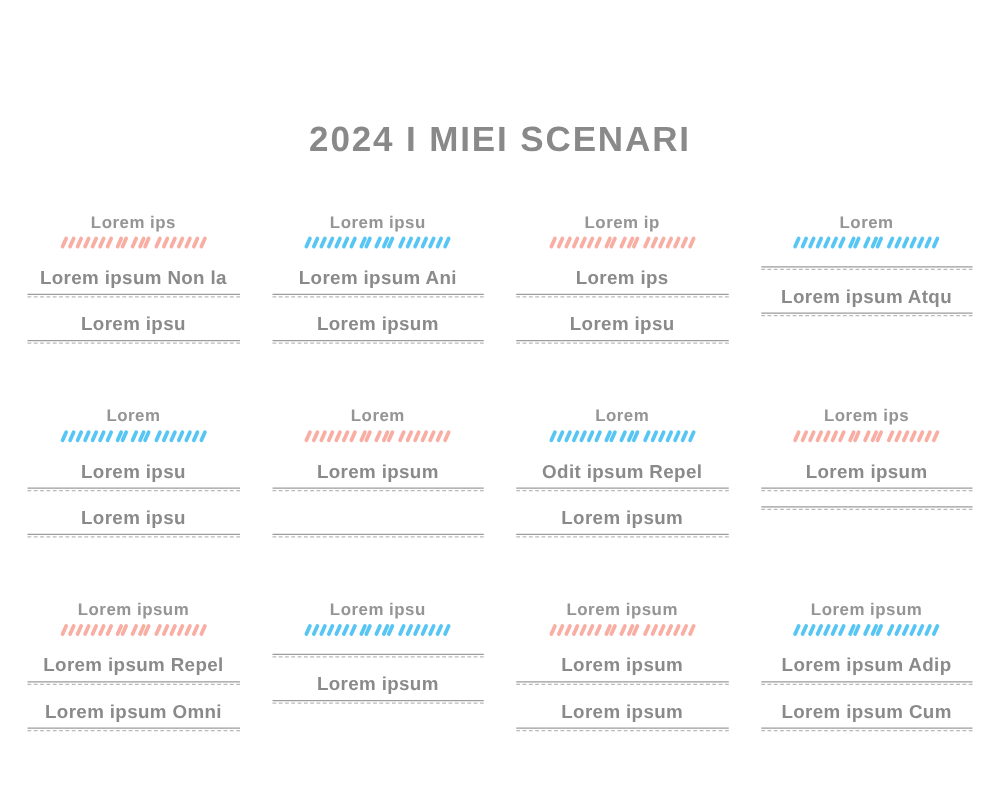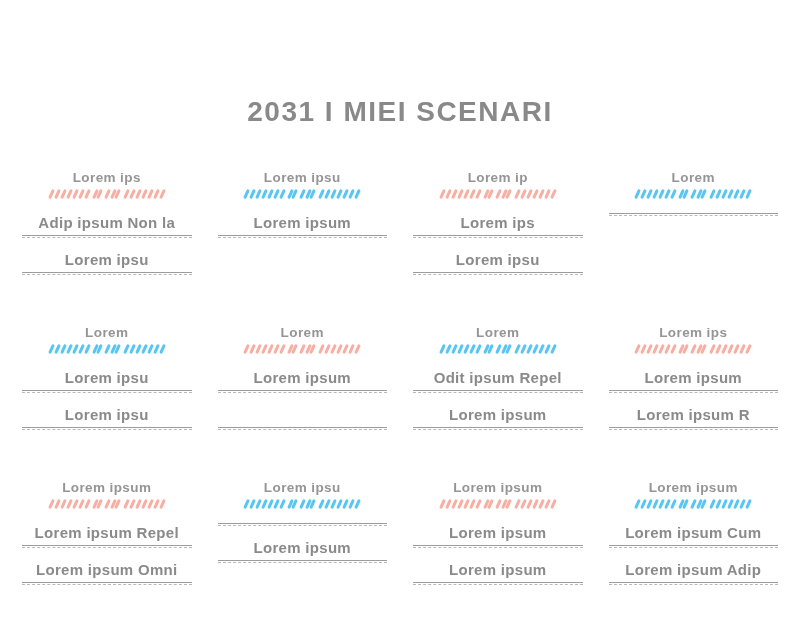--- a/index.html
+++ b/index.html
@@ -78,21 +78,21 @@
   }
   .underline .dashed {
     border-top: 1px dashed #b9b9b9;
     margin-top: 1px;
   }
 </style>
 </head>
 <body>
 
 <div class="page">
-  <h1 class="title">2031 I MIEI SCENARI</h1>
+  <h1 class="title">2024 I MIEI SCENARI</h1>
   <div class="grid">
   <div class="card">
     <div class="card-header">Lorem ips</div>
     <div class="hatch">
           <span class="stroke" style="background: rgb(249, 174, 163); margin-left: 0px;"></span>
           <span class="stroke" style="background: rgb(249, 174, 163); margin-left: 3px;"></span>
           <span class="stroke" style="background: rgb(249, 174, 163); margin-left: 3px;"></span>
           <span class="stroke" style="background: rgb(249, 174, 163); margin-left: 3px;"></span>
           <span class="stroke" style="background: rgb(249, 174, 163); margin-left: 3px;"></span>
           <span class="stroke" style="background: rgb(249, 174, 163); margin-left: 3px;"></span>
@@ -104,21 +104,21 @@
           <span class="stroke" style="background: rgb(249, 174, 163); margin-left: 1px;"></span>
           <span class="stroke" style="background: rgb(249, 174, 163); margin-left: 6px;"></span>
           <span class="stroke" style="background: rgb(249, 174, 163); margin-left: 3px;"></span>
           <span class="stroke" style="background: rgb(249, 174, 163); margin-left: 3px;"></span>
           <span class="stroke" style="background: rgb(249, 174, 163); margin-left: 3px;"></span>
           <span class="stroke" style="background: rgb(249, 174, 163); margin-left: 3px;"></span>
           <span class="stroke" style="background: rgb(249, 174, 163); margin-left: 3px;"></span>
           <span class="stroke" style="background: rgb(249, 174, 163); margin-left: 3px;"></span>
         </div>
     <div class="field">
-      <div class="field-text">Adip ipsum Non la</div>
+      <div class="field-text">Lorem ipsum Non la</div>
       <div class="underline">
         <div class="solid"></div>
         <div class="dashed"></div>
       </div>
     </div>
     <div class="field">
       <div class="field-text">Lorem ipsu</div>
       <div class="underline">
         <div class="solid"></div>
         <div class="dashed"></div>
@@ -143,20 +143,27 @@
           <span class="stroke" style="background: rgb(88, 198, 244); margin-left: 1px;"></span>
           <span class="stroke" style="background: rgb(88, 198, 244); margin-left: 6px;"></span>
           <span class="stroke" style="background: rgb(88, 198, 244); margin-left: 3px;"></span>
           <span class="stroke" style="background: rgb(88, 198, 244); margin-left: 3px;"></span>
           <span class="stroke" style="background: rgb(88, 198, 244); margin-left: 3px;"></span>
           <span class="stroke" style="background: rgb(88, 198, 244); margin-left: 3px;"></span>
           <span class="stroke" style="background: rgb(88, 198, 244); margin-left: 3px;"></span>
           <span class="stroke" style="background: rgb(88, 198, 244); margin-left: 3px;"></span>
         </div>
     <div class="field">
+      <div class="field-text">Lorem ipsum Ani</div>
+      <div class="underline">
+        <div class="solid"></div>
+        <div class="dashed"></div>
+      </div>
+    </div>
+    <div class="field">
       <div class="field-text">Lorem ipsum</div>
       <div class="underline">
         <div class="solid"></div>
         <div class="dashed"></div>
       </div>
     </div>
   </div>
 
   <div class="card">
     <div class="card-header">Lorem ip</div>
@@ -219,20 +226,27 @@
           <span class="stroke" style="background: rgb(88, 198, 244); margin-left: 3px;"></span>
           <span class="stroke" style="background: rgb(88, 198, 244); margin-left: 3px;"></span>
           <span class="stroke" style="background: rgb(88, 198, 244); margin-left: 3px;"></span>
         </div>
     <div class="field">
       <div class="underline">
         <div class="solid"></div>
         <div class="dashed"></div>
       </div>
     </div>
+    <div class="field">
+      <div class="field-text">Lorem ipsum Atqu</div>
+      <div class="underline">
+        <div class="solid"></div>
+        <div class="dashed"></div>
+      </div>
+    </div>
   </div>
 
   <div class="card">
     <div class="card-header">Lorem</div>
     <div class="hatch">
           <span class="stroke" style="background: rgb(88, 198, 244); margin-left: 0px;"></span>
           <span class="stroke" style="background: rgb(88, 198, 244); margin-left: 3px;"></span>
           <span class="stroke" style="background: rgb(88, 198, 244); margin-left: 3px;"></span>
           <span class="stroke" style="background: rgb(88, 198, 244); margin-left: 3px;"></span>
           <span class="stroke" style="background: rgb(88, 198, 244); margin-left: 3px;"></span>
@@ -369,21 +383,20 @@
           <span class="stroke" style="background: rgb(249, 174, 163); margin-left: 3px;"></span>
         </div>
     <div class="field">
       <div class="field-text">Lorem ipsum</div>
       <div class="underline">
         <div class="solid"></div>
         <div class="dashed"></div>
       </div>
     </div>
     <div class="field">
-      <div class="field-text">Lorem ipsum R</div>
       <div class="underline">
         <div class="solid"></div>
         <div class="dashed"></div>
       </div>
     </div>
   </div>
 
   <div class="card">
     <div class="card-header">Lorem ipsum</div>
     <div class="hatch">
@@ -517,28 +530,28 @@
           <span class="stroke" style="background: rgb(88, 198, 244); margin-left: 1px;"></span>
           <span class="stroke" style="background: rgb(88, 198, 244); margin-left: 6px;"></span>
           <span class="stroke" style="background: rgb(88, 198, 244); margin-left: 3px;"></span>
           <span class="stroke" style="background: rgb(88, 198, 244); margin-left: 3px;"></span>
           <span class="stroke" style="background: rgb(88, 198, 244); margin-left: 3px;"></span>
           <span class="stroke" style="background: rgb(88, 198, 244); margin-left: 3px;"></span>
           <span class="stroke" style="background: rgb(88, 198, 244); margin-left: 3px;"></span>
           <span class="stroke" style="background: rgb(88, 198, 244); margin-left: 3px;"></span>
         </div>
     <div class="field">
+      <div class="field-text">Lorem ipsum Adip</div>
+      <div class="underline">
+        <div class="solid"></div>
+        <div class="dashed"></div>
+      </div>
+    </div>
+    <div class="field">
       <div class="field-text">Lorem ipsum Cum</div>
-      <div class="underline">
-        <div class="solid"></div>
-        <div class="dashed"></div>
-      </div>
-    </div>
-    <div class="field">
-      <div class="field-text">Lorem ipsum Adip</div>
       <div class="underline">
         <div class="solid"></div>
         <div class="dashed"></div>
       </div>
     </div>
   </div>
 </div>
 </div>
 
 </body></html>

